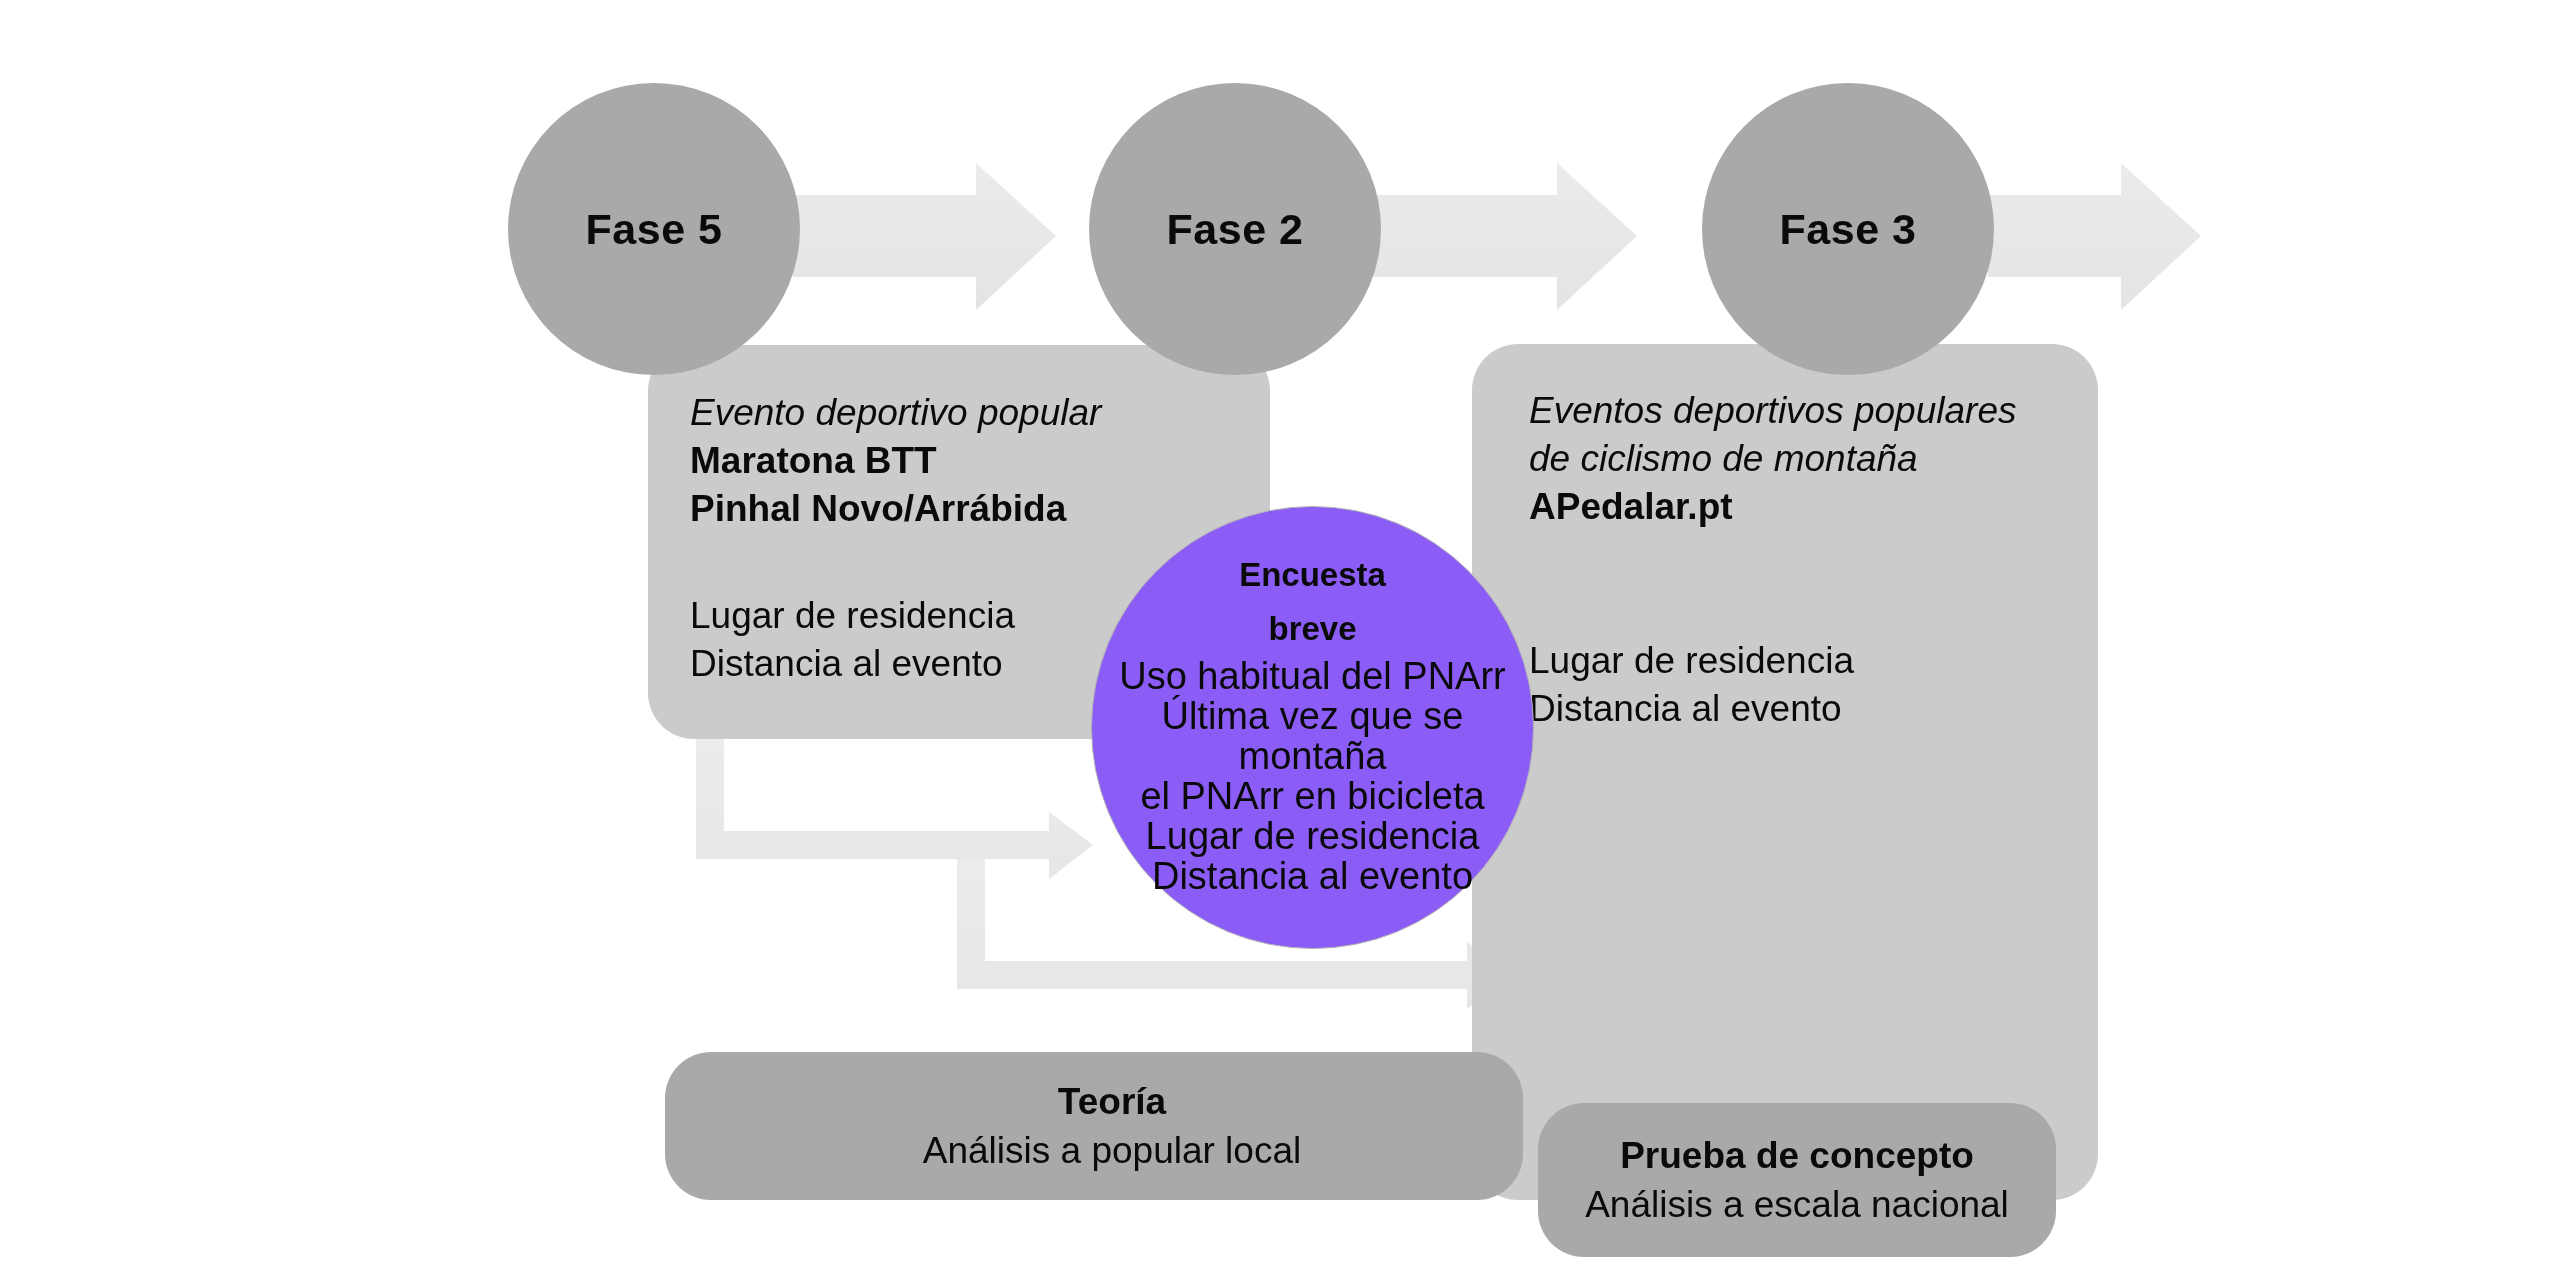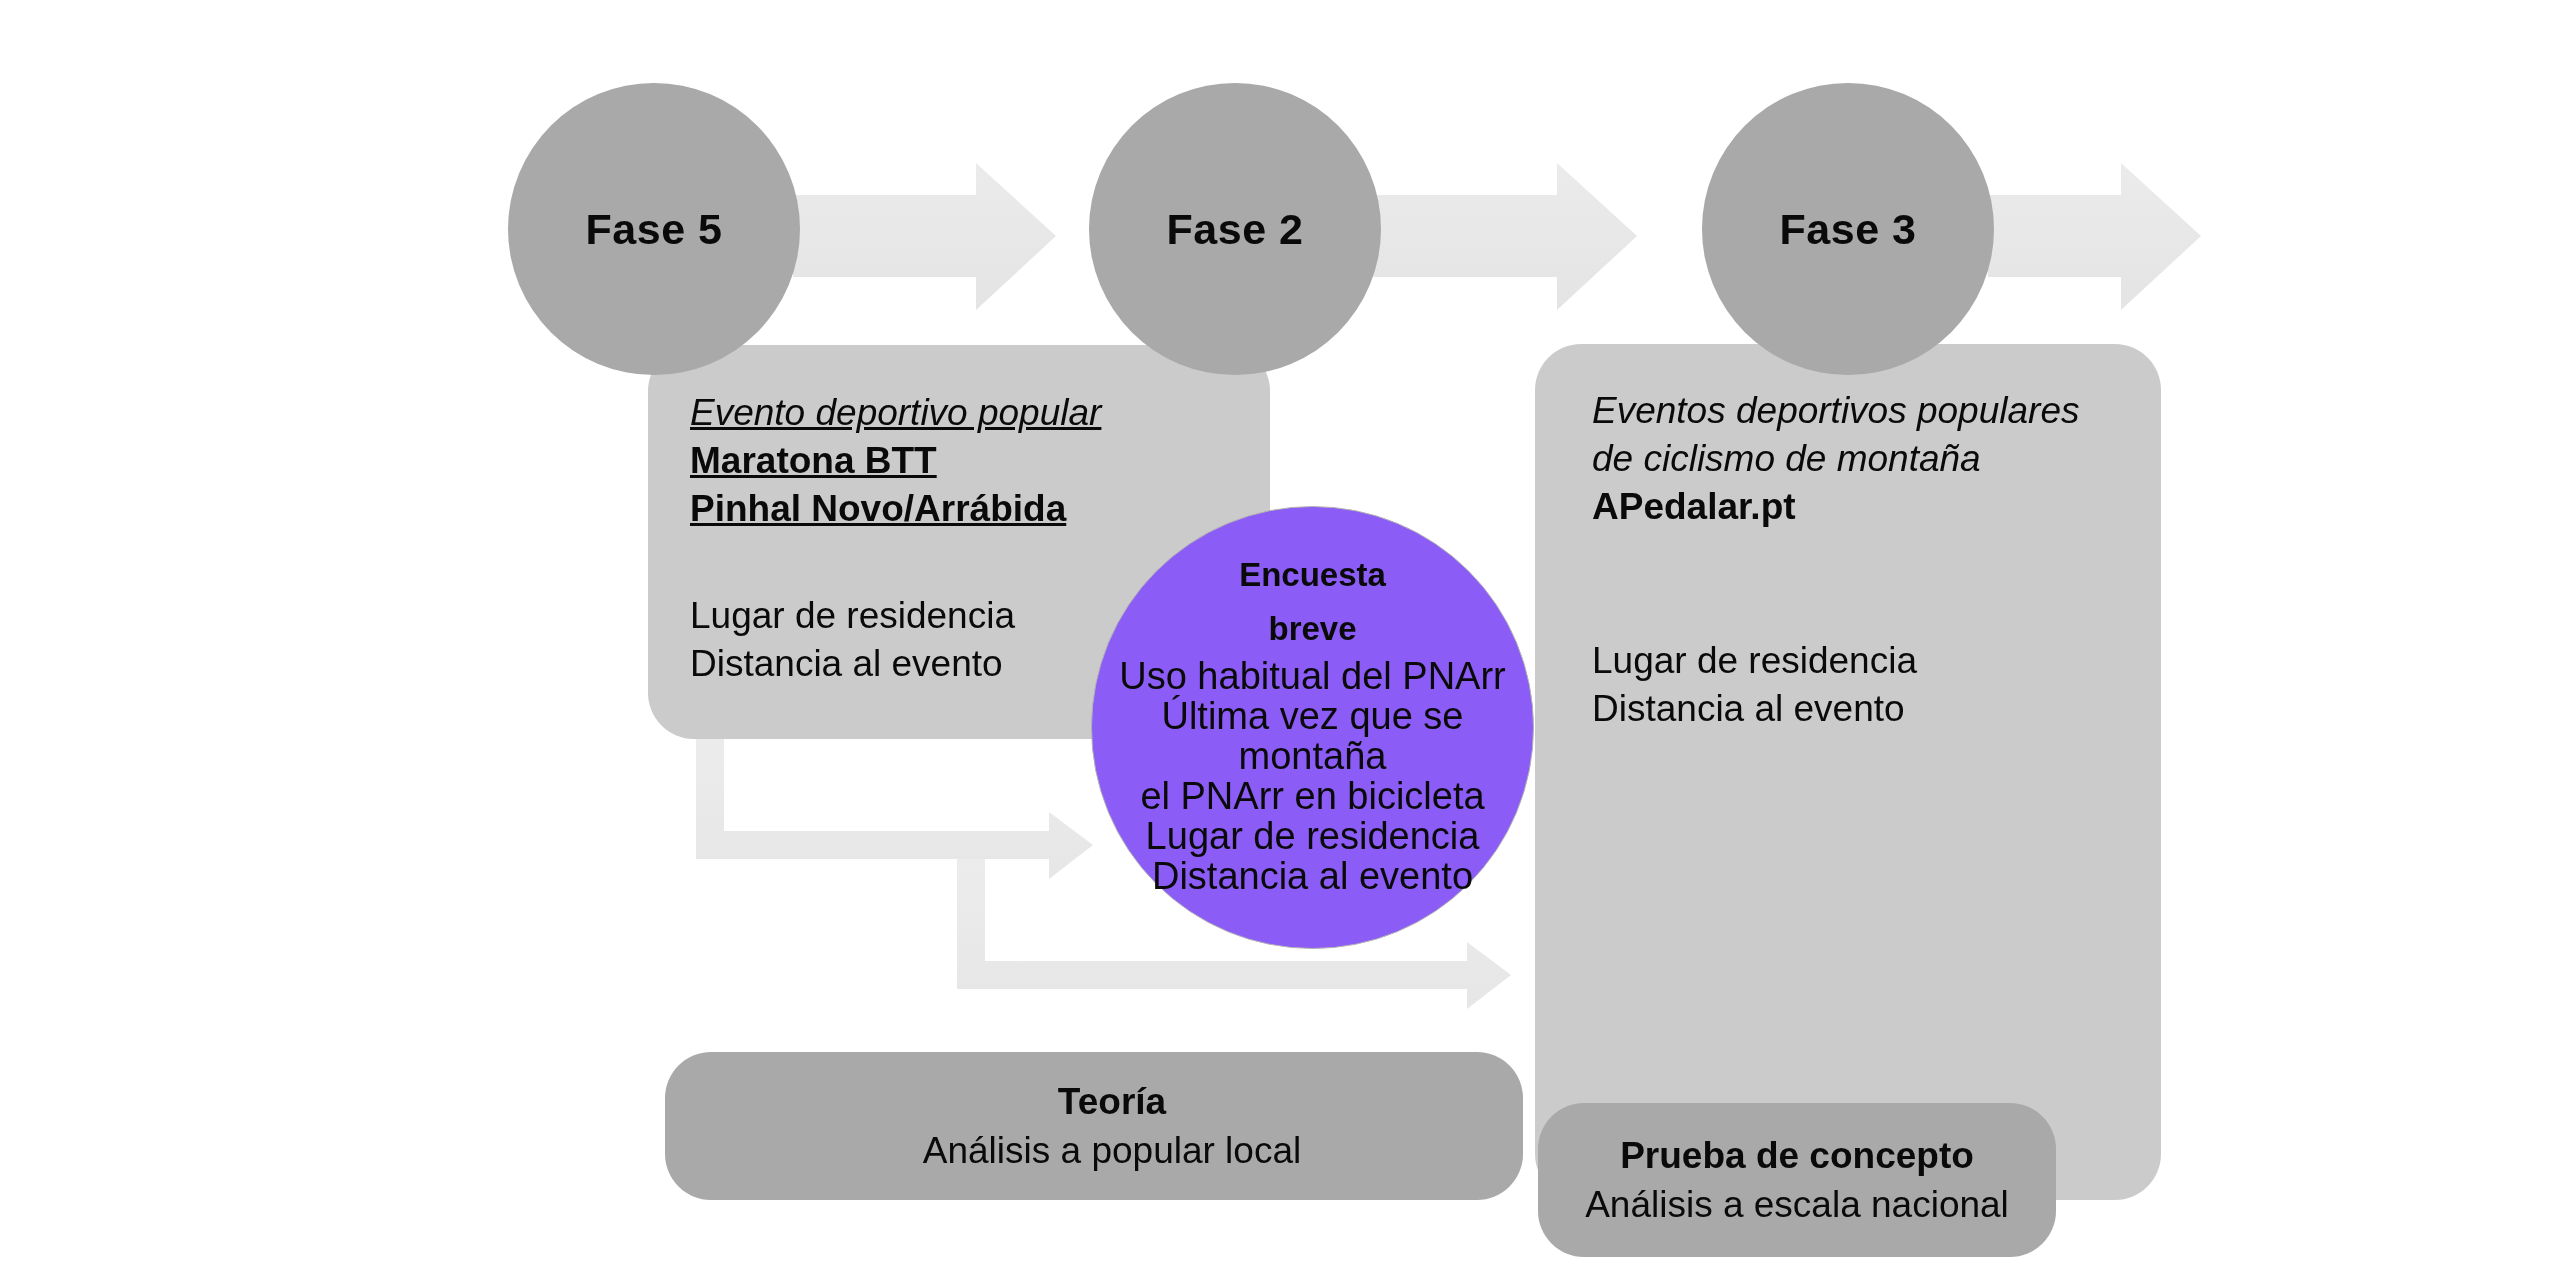--- a/index.html
+++ b/index.html
@@ -60,24 +60,24 @@
   .phase-circle.p3 { left: 1702px; }
 
   
   .content-box {
     position: absolute;
     background: #cbcbcb;
     border-radius: 46px;
     z-index: 2;
   }
   .box-fase1 { left: 648px; top: 345px; width: 622px; height: 394px; }
-  .box-fase3 { left: 1535px; top: 344px; width: 626px; height: 856px; }
+  .box-fase3 { left: 1472px; top: 344px; width: 626px; height: 856px; }
 
   .box-text { position: absolute; font-size: 37px; line-height: 48px; white-space: nowrap; }
-  .box-fase1 .block-a { left: 42px;  top: 44px; text-decoration: underline;  }
+  .box-fase1 .block-a { left: 42px;  top: 44px;  }
   .box-fase1 .block-b { left: 42px;  top: 247px; }
   .box-fase3 .block-a { left: 57px; top: 43px;  }
   .box-fase3 .block-b { left: 57px; top: 293px; }
   .it { font-style: italic; }
   .bd { font-weight: bold; }
 
   
   .survey-circle {
     position: absolute;
     left: 1091px; top: 506px;

